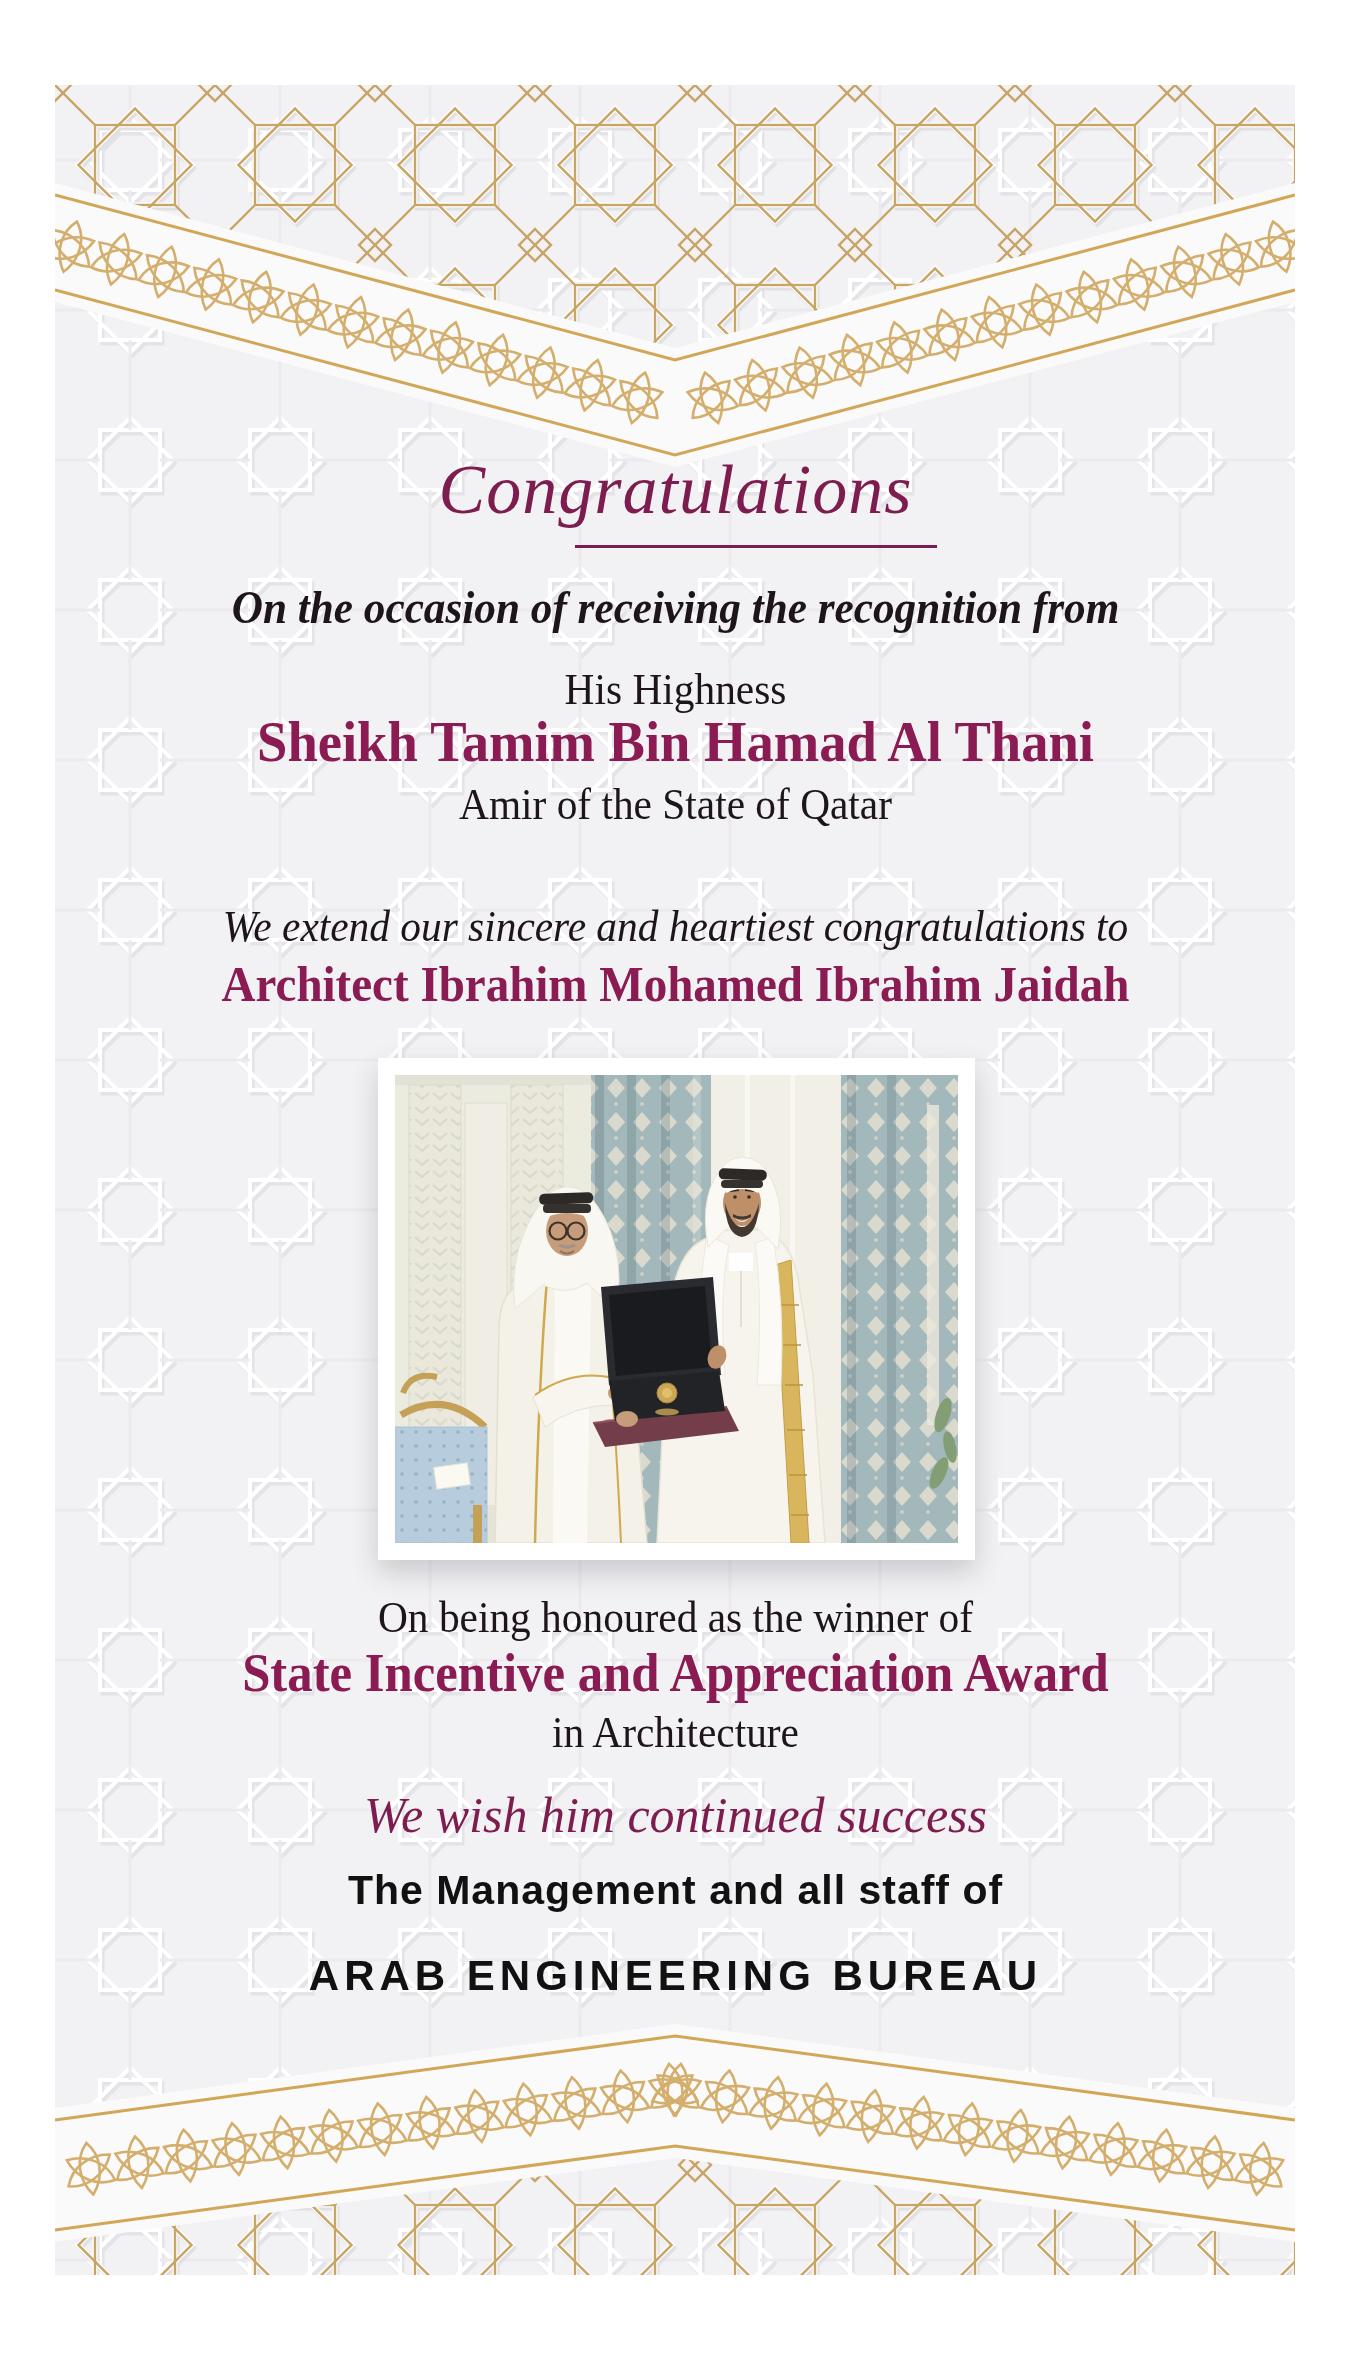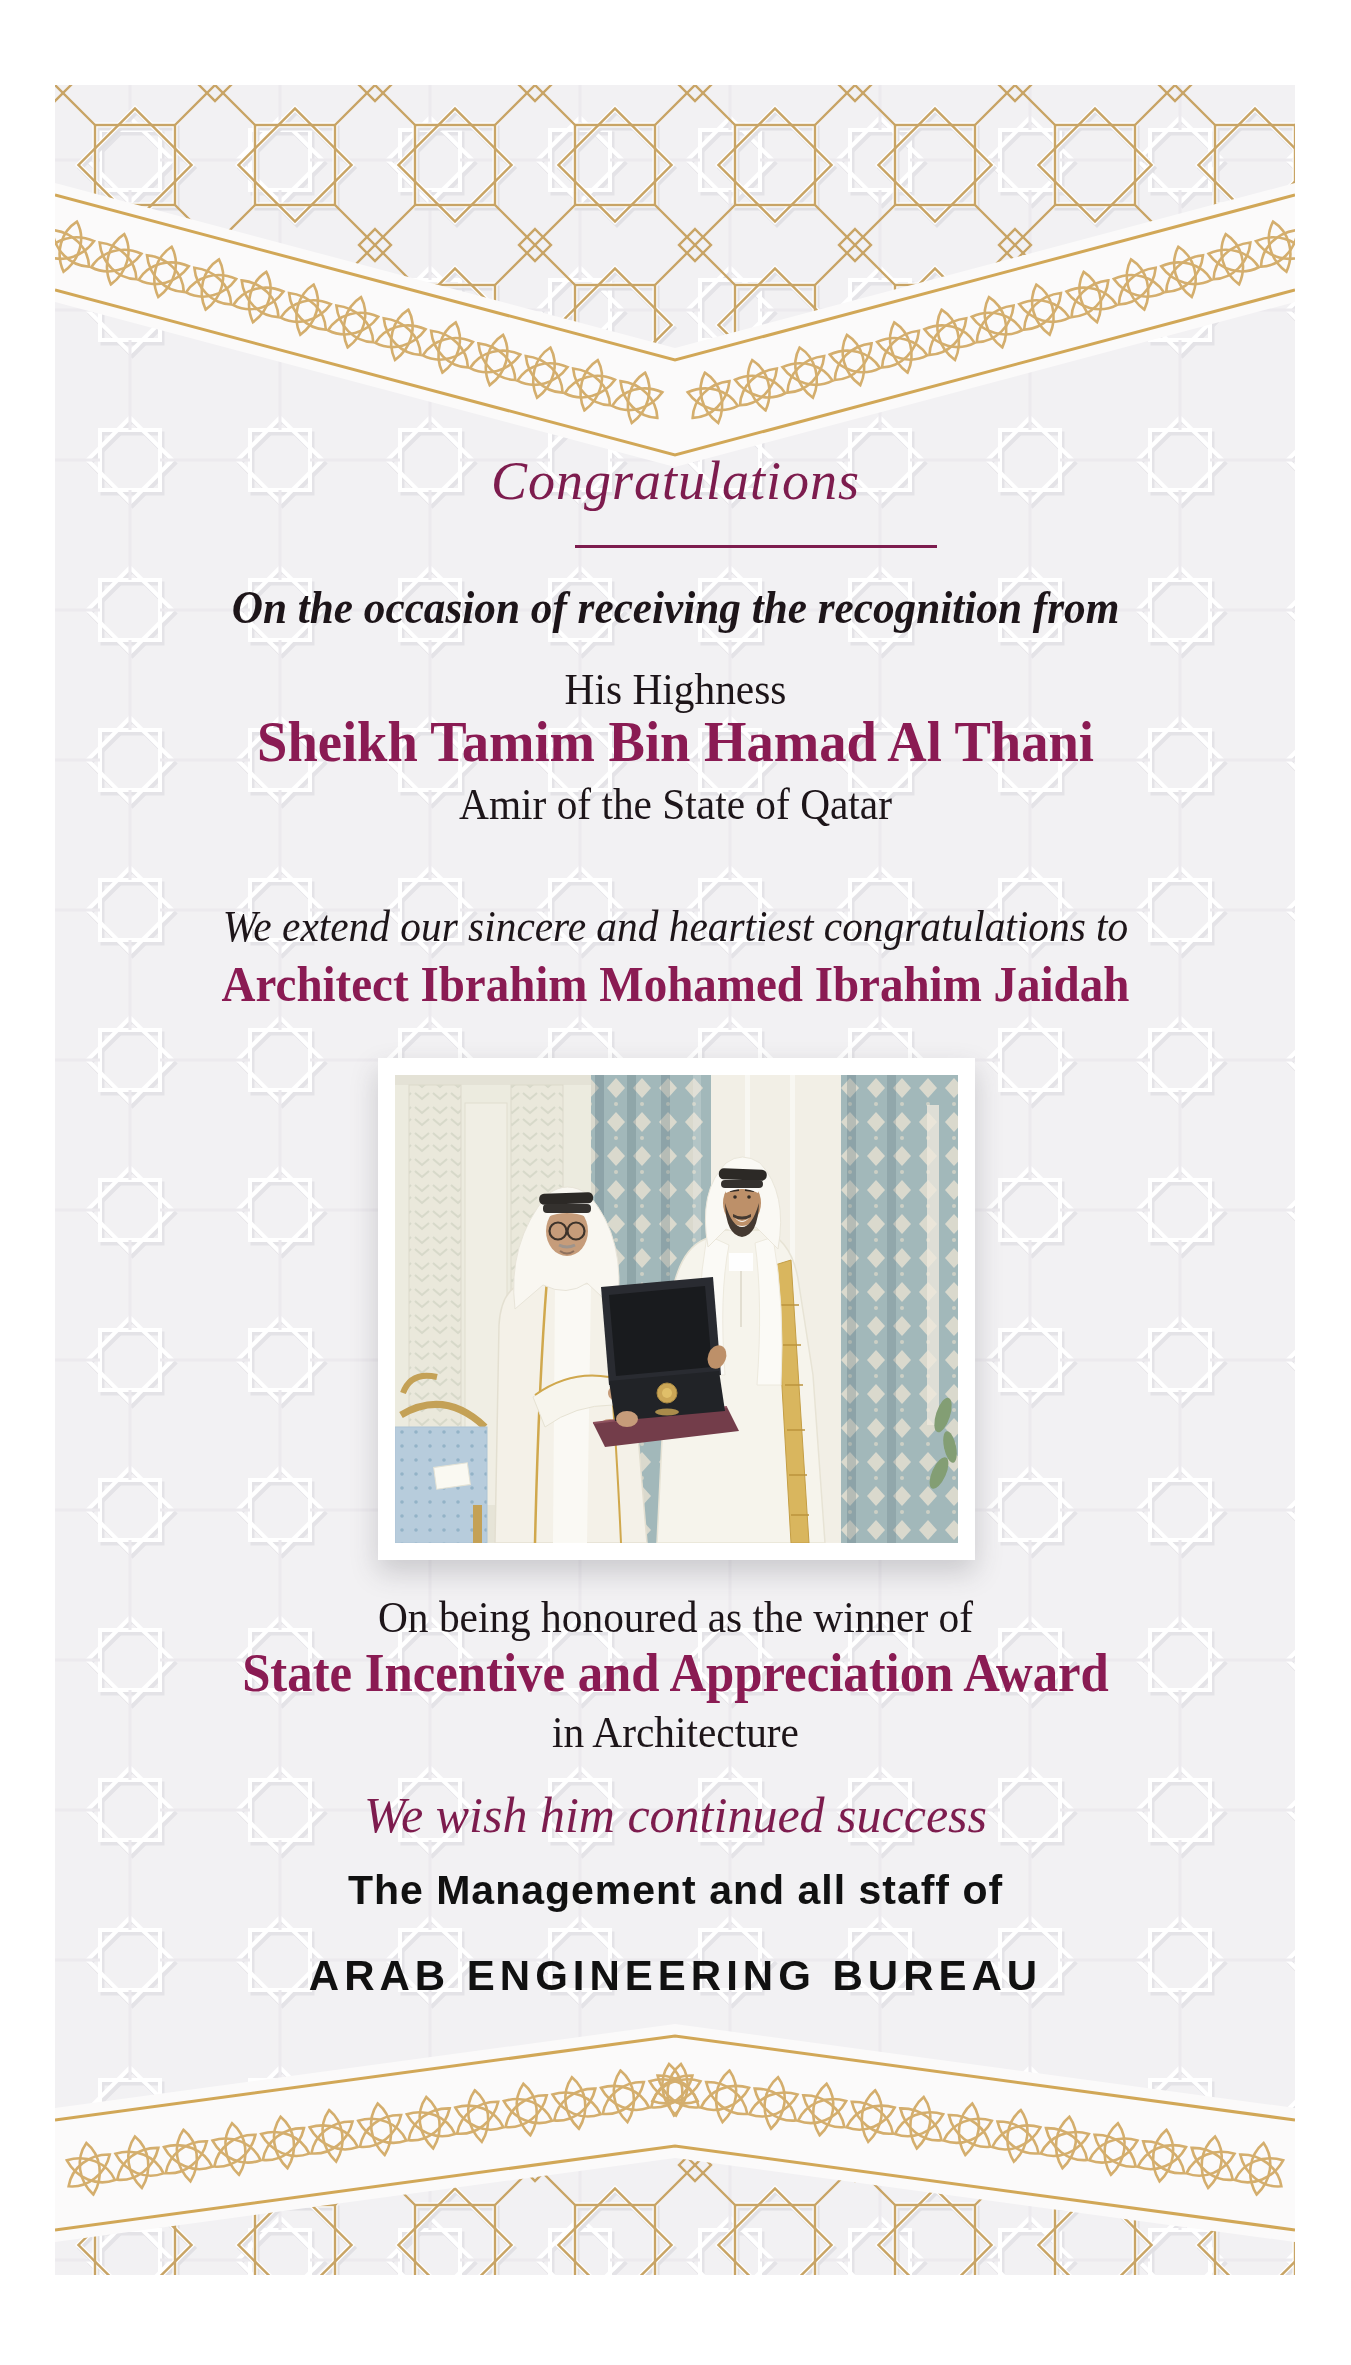--- a/index.html
+++ b/index.html
@@ -5,21 +5,21 @@
   html,body{margin:0;padding:0;background:#ffffff;}
   .page{position:relative;width:1351px;height:2365px;background:#ffffff;overflow:hidden;
         font-family:"Liberation Serif",serif;}
   .card{position:absolute;left:55px;top:85px;width:1240px;height:2190px;background:#f2f1f3;overflow:hidden;}
   .deco{position:absolute;left:0;top:0;width:100%;height:100%;display:block;}
   .txt{position:absolute;left:0;width:100%;text-align:center;line-height:1.08;white-space:nowrap;}
   .cond{transform:scaleX(.94);transform-origin:50% 50%;}
   .script{font-family:"Liberation Serif",serif;font-style:italic;color:var(--maroon_script,#7d1c4e);}
   .serif-dark{color:var(--text_dark,#1d1519);}
   .maroon-bold{color:var(--maroon,#8a1b53);font-weight:bold;}
-  .congrats{top:452px;font-size:54px;letter-spacing:1px;}
+  .congrats{top:452px;font-size:70px;letter-spacing:1px;}
   .underline{position:absolute;left:575px;top:545px;width:362px;height:3px;background:var(--maroon_script,#7d1c4e);}
   .occasion{top:583px;font-size:46px;font-weight:bold;font-style:italic;}
   .highness{top:666px;font-size:44px;}
   .sheikh{top:711px;font-size:58px;}
   .amir{top:781px;font-size:44px;}
   .extend{top:903px;font-size:44px;font-style:italic;}
   .architect{top:957px;font-size:50px;}
   .honoured{top:1594px;font-size:44px;}
   .award{top:1644px;font-size:54px;}
   .field{top:1709px;font-size:44px;}

